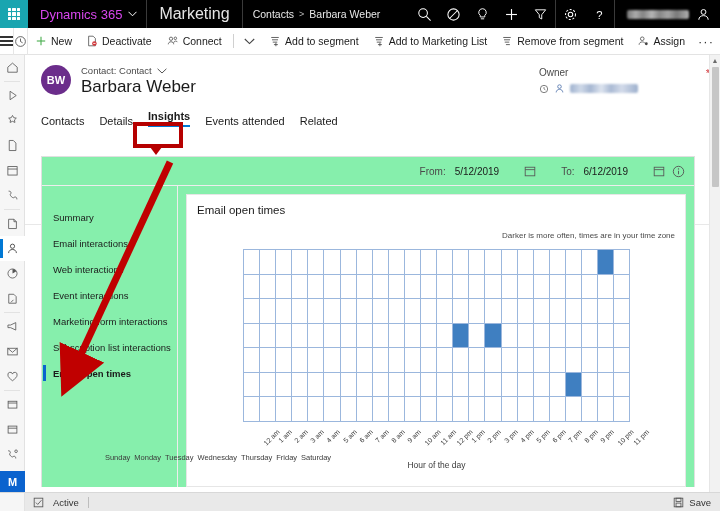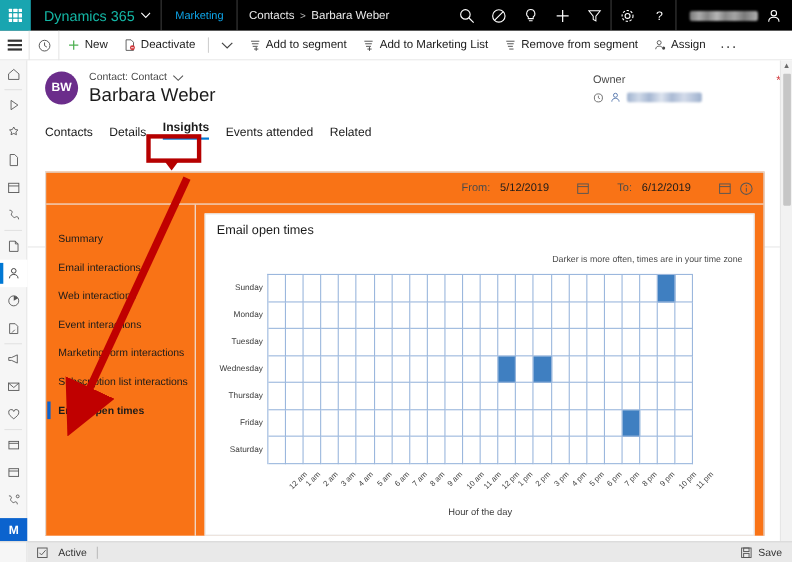--- a/index.html
+++ b/index.html
@@ -20,25 +20,25 @@
     width: 28px; height: 28px; background: #19a5b0;
     display: flex; align-items: center; justify-content: center;
   }
   .waffle-grid {
     width: 13px; height: 13px;
     display: grid; grid-template-columns: repeat(3,1fr); grid-template-rows: repeat(3,1fr);
     gap: 1.5px;
   }
   .waffle-grid i { background: #fff; display: block; border-radius: .5px; }
   .brand {
-    color: #14b8a6; font-size: 13px; padding: 0 9px 0 12px;
+    color: #d946ef; font-size: 13px; padding: 0 9px 0 12px;
     display: flex; align-items: center; gap: 6px; white-space: nowrap;
   }
   .vsep { width: 1px; height: 28px; background: #3a3a3a; }
-  .appname { color: #0ea5e9; font-size: 10px; padding: 0 12px; white-space: nowrap; }
+  .appname { color: #e5e5e5; font-size: 16px; padding: 0 12px; white-space: nowrap; }
   .crumbs {
     color: #e8e8e8; font-size: 10.5px; padding: 0 10px;
     display: flex; align-items: center; gap: 5px; white-space: nowrap;
   }
   .crumbs .sepc { color: #bdbdbd; font-size: 9px; }
   .topicons { display: flex; align-items: center; margin-left: auto; height: 28px; }
   .ticon {
     width: 29px; height: 28px; display: flex; align-items: center; justify-content: center;
     color: #fff;
   }
@@ -129,21 +129,21 @@
   .tab.active::after {
     content: ""; display: block; height: 2px; background: #0078d4; margin-top: 3px;
   }
   .tabs-rule {
     position: absolute; left: 0; top: 169px; width: 695px; height: 1px; background: #e8e8e8;
   }
 
   
   .panel {
     position: absolute; left: 16px; top: 101px; width: 654px; height: 331px;
-    background: #f97316; border: 1px solid #e0e0e0; border-bottom: none;
+    background: #86efac; border: 1px solid #e0e0e0; border-bottom: none;
   }
   .daterow {
     height: 29px; display: flex; align-items: center; justify-content: flex-end;
     padding-right: 9px; gap: 7px; font-size: 10px; color: #333;
     border-bottom: 1px solid #ededed;
   }
   .dr-lbl { color: #4a4a4a; }
   .dr-val { color: #1b1b1b; margin-left: 2px; margin-right: 18px; }
 
   .panel-body { display: flex; height: 301px; }
@@ -164,21 +164,21 @@
     border: 1px solid #e6e6e6; height: 293px; padding: 9px 10px 0 10px; background: #fff;
   }
   .chart-title { font-size: 11.5px; color: #1b1b1b; }
   .chart-sub {
     font-size: 8px; color: #4a4a4a; text-align: right; margin-top: 15px;
   }
 
   .heat { margin-top: 9px; display: flex; }
   .daycol {
     width: 46px; padding-top: 0;
-    display: flex; flex-direction: column; align-items: flex-end;
+    display: flex; flex-direction: row; align-items: flex-end; justify-content: center;
   }
   .daylbl {
     height: 24.5px; font-size: 7.5px; color: #3b3b3b;
     display: flex; align-items: center; padding-right: 4px;
   }
   .gridzone { position: relative; }
   .grid {
     display: grid; grid-template-columns: repeat(24, 16.1px);
     grid-template-rows: repeat(7, 24.5px);
     border-left: 1px solid #9bb7dd; border-top: 1px solid #9bb7dd;
@@ -352,20 +352,29 @@
 
     <div class="cmd-btn">
       <svg width="12" height="12" viewBox="0 0 16 16">
           <path d="M3.5 1.6h6l3 3v9.8h-9z" stroke="#444" stroke-width="1" fill="none"></path>
           <circle cx="11.2" cy="11.2" r="3" fill="#d13438"></circle>
           <line x1="9.6" y1="11.2" x2="12.8" y2="11.2" stroke="#fff" stroke-width="1.1"></line>
         </svg>
       <span>Deactivate</span>
     </div>
 
+    <div class="cmd-btn">
+      <svg width="13" height="12" viewBox="0 0 16 16">
+          <circle cx="6" cy="5" r="2.2" stroke="#444" stroke-width="1" fill="none"></circle>
+          <path d="M2.4 12.4c0-2.1 1.6-3.4 3.6-3.4s3.6 1.3 3.6 3.4" stroke="#444" stroke-width="1" fill="none"></path>
+          <circle cx="11.8" cy="4.4" r="1.7" stroke="#444" stroke-width="1" fill="none"></circle>
+          <path d="M9.6 10.4c.2-1.5 1.3-2.3 2.6-2.3 1.1 0 2 .5 2.3 1.4" stroke="#444" stroke-width="1" fill="none"></path>
+        </svg>
+      <span>Connect</span>
+    </div>
 
     <div class="cmd-sep"></div>
     <div class="cmd-btn">
       <svg width="11" height="7" viewBox="0 0 11 7">
           <path d="M0.8 1 L5.5 5.6 L10.2 1" stroke="#444" stroke-width="1.1" fill="none"></path>
         </svg>
     </div>
 
     <div class="cmd-btn">
       <svg width="12" height="12" viewBox="0 0 16 16">

